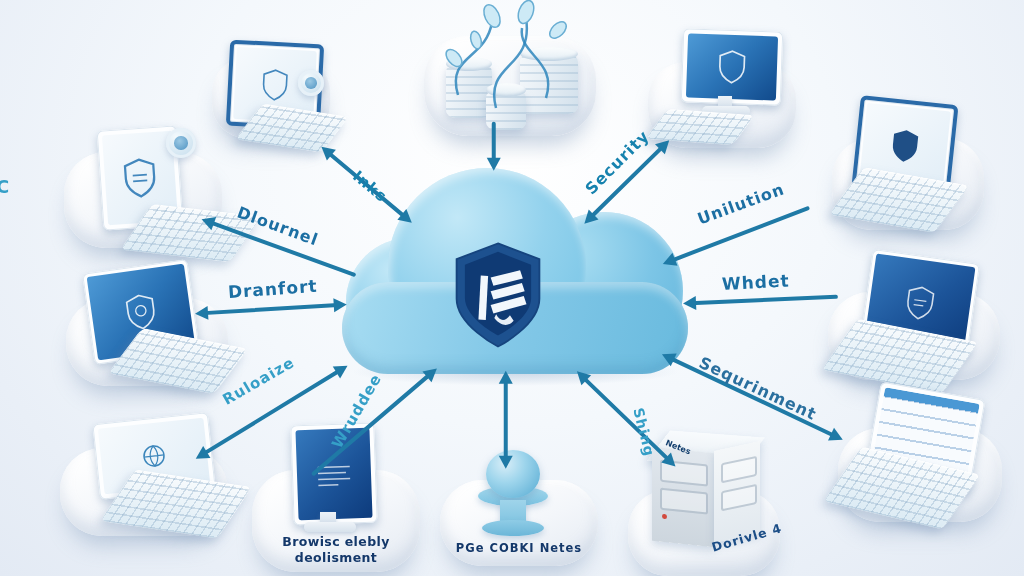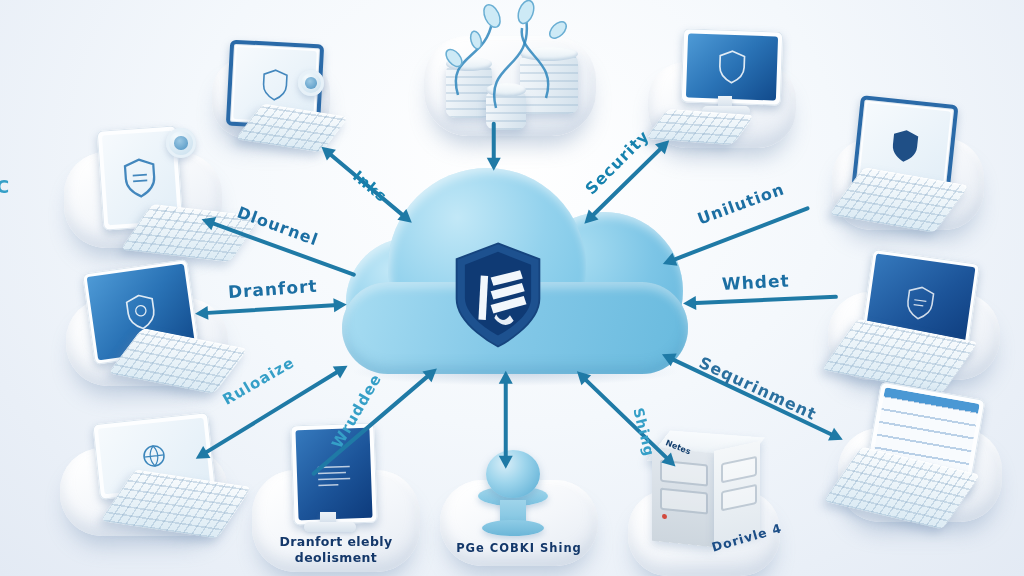--- a/index.html
+++ b/index.html
@@ -175,33 +175,33 @@
     <div class="scr" style="left:292px;top:424px;width:74px;height:90px;transform:rotate(-2deg);">
       <div class="in navy">
         <svg width="40" height="30" viewBox="0 0 40 30">
             <path d="M4 8h32M4 14h28M4 20h32M4 26h20" stroke="rgba(255,255,255,.7)" stroke-width="1.5" fill="none"></path>
           </svg>
       </div>
     </div>
     <div class="stand" style="left:320px;top:512px;width:16px;height:12px;"></div>
     <div class="stand" style="left:304px;top:522px;width:52px;height:10px;border-radius:5px;"></div>
     <div class="caption" style="left:250px;top:534px;width:172px;font-size:12.5px;">
-      <span>Dranfort elebly</span><br>
+      <span>Browisc elebly</span><br>
       <span>deolisment</span>
     </div>
   </div>
 
   <div class="node">
     <div class="platform" style="left:440px;top:480px;width:158px;height:86px;border-radius:42px;"></div>
     <div class="pedestal-part" style="left:478px;top:486px;width:70px;height:20px;border-radius:50%;background:linear-gradient(#a7daee,#79c1e0);"></div>
     <div class="sphere" style="left:486px;top:450px;width:54px;height:48px;"></div>
     <div class="pedestal-part" style="left:500px;top:500px;width:26px;height:26px;background:linear-gradient(#9fd4ea,#7dc2e0);"></div>
     <div class="pedestal-part" style="left:482px;top:520px;width:62px;height:16px;border-radius:50%;background:linear-gradient(#8fccE6,#6bb6d8);"></div>
     <div class="caption" style="left:444px;top:541px;width:150px;font-size:11.5px;letter-spacing:1px;">
-      <span>PGe COBKI Shing</span>
+      <span>PGe COBKI Netes</span>
     </div>
   </div>
 
   <div class="node">
     <div class="platform" style="left:628px;top:490px;width:152px;height:86px;border-radius:40px;"></div>
     <div class="srv-face" style="left:656px;top:434px;width:100px;height:30px;background:linear-gradient(#f8fbfd,#e9eff4);transform:skewX(-35deg) rotate(4deg);"></div>
     <div class="srv-face" style="left:652px;top:450px;width:62px;height:94px;background:linear-gradient(#e2e8ee,#cdd6de);transform:skewY(6deg);">
       <div class="panel" style="left:8px;top:12px;width:44px;height:18px;"></div>
       <div class="panel" style="left:8px;top:40px;width:44px;height:18px;"></div>
       <div style="position:absolute;left:10px;top:66px;width:5px;height:5px;border-radius:50%;background:#d24a3e;"></div>

